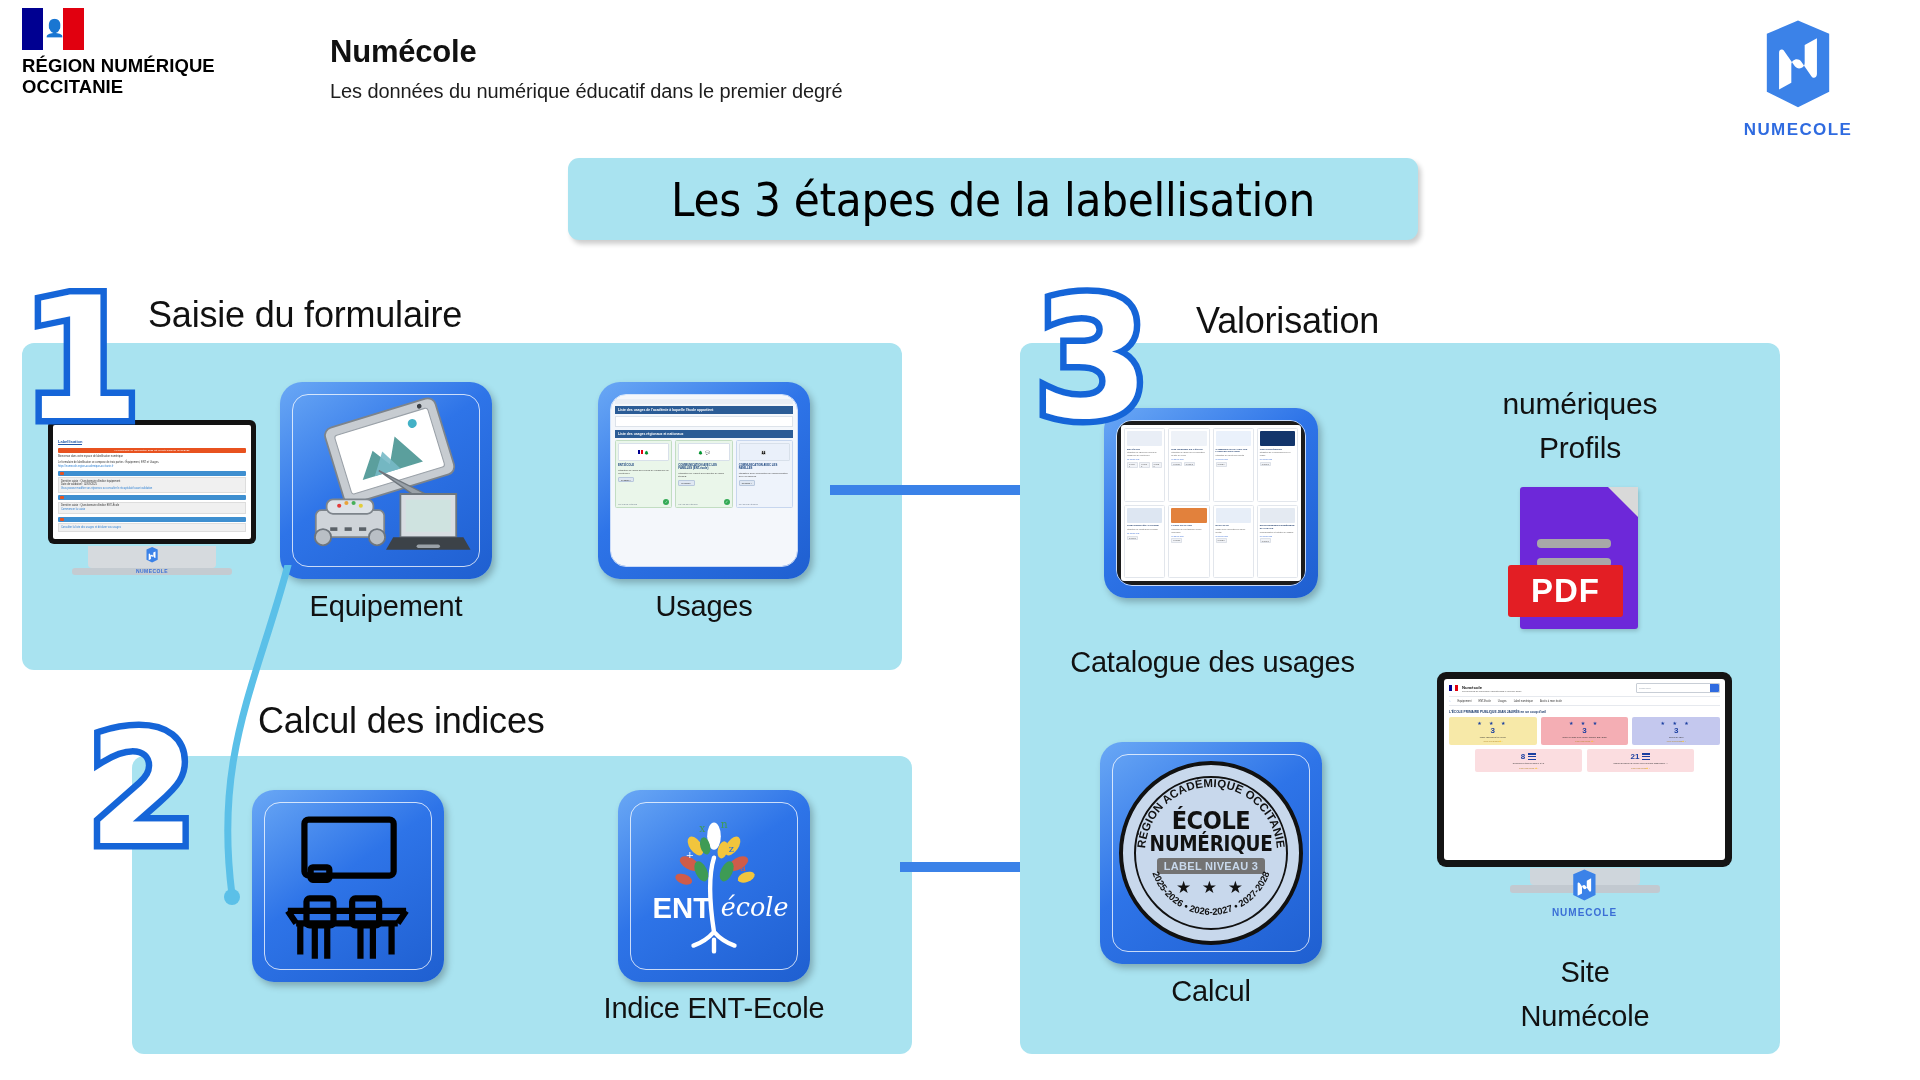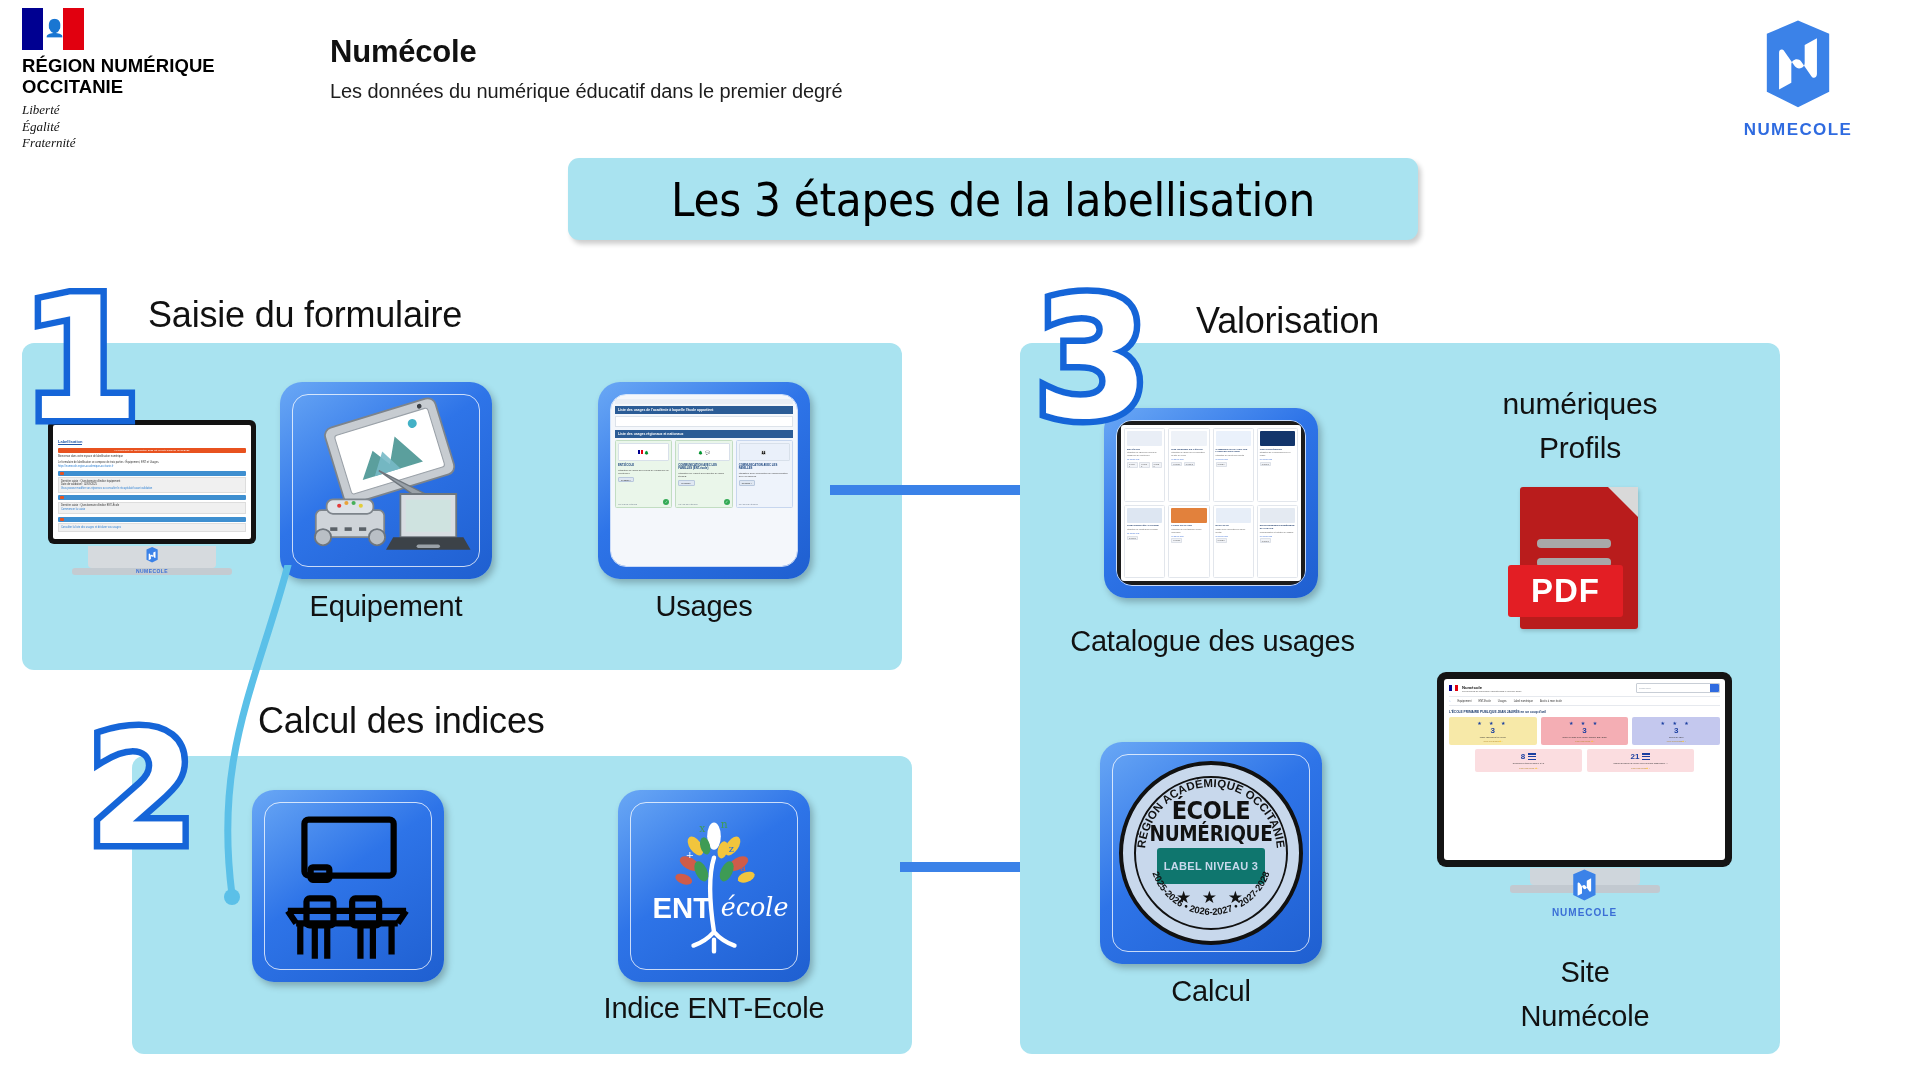--- a/index.html
+++ b/index.html
@@ -113,40 +113,40 @@
   .cat-c{background:#fff;border:.5px solid #e2e6ec;border-radius:1.5px;padding:2px;font-size:2.2px;overflow:hidden;}
   .cat-img{height:15px;border-radius:1px;margin-bottom:1.5px;}
   .cat-t{font-weight:bold;font-size:2.3px;color:#1b3a6b;line-height:2.9px;}
   .cat-d{font-size:2px;color:#666;line-height:2.6px;margin-top:1px;}
   .cat-l{font-size:2px;color:#3b6fd6;margin-top:1.5px;}
   .cat-tags{display:flex;gap:1.5px;margin-top:1.5px;}
   .cat-tag{background:#f1f3f7;border:.4px solid #dde1e8;font-size:1.7px;padding:.4px 1px;border-radius:.8px;color:#555;}
 
   
   .pdf{position:absolute;left:1520px;top:487px;width:118px;height:142px;}
-  .pdf-page{width:100%;height:100%;background:#b91c1c;border-radius:3px;position:relative;box-shadow:1px 2px 4px rgba(0,0,0,.18);}
+  .pdf-page{width:100%;height:100%;background:#6d28d9;border-radius:3px;position:relative;box-shadow:1px 2px 4px rgba(0,0,0,.18);}
   .pdf-fold{position:absolute;right:0;top:0;width:30px;height:30px;background:#d9d9d9;
      clip-path:polygon(0 0,100% 100%,100% 0);}
   .pdf-line{position:absolute;left:17px;height:9px;background:#a8a8a8;border-radius:4px;}
   .pdf-l1{top:52px;width:74px;}
   .pdf-l2{top:71px;width:74px;}
   .pdf-badge{position:absolute;left:-12px;bottom:12px;width:115px;height:52px;background:#E31E24;
      border-radius:3px;color:#fff;font-weight:bold;font-size:33px;letter-spacing:1px;
      display:flex;align-items:center;justify-content:center;}
 
   
   .seal{width:176px;height:176px;border-radius:50%;background:#C8D8EC;border:4px solid #111;
      position:relative;display:flex;flex-direction:column;align-items:center;justify-content:center;}
   .seal-ring{position:absolute;inset:11px;border-radius:50%;border:2.5px solid #111;}
   .seal-main{font-size:25px;font-weight:bold;color:#111;line-height:25px;letter-spacing:-.4px;
      font-family:"DejaVu Sans Condensed","Liberation Sans",sans-serif;}
   .seal-sub{font-size:20.5px;font-weight:bold;color:#111;line-height:22px;letter-spacing:-.3px;
      font-family:"DejaVu Sans Condensed","Liberation Sans",sans-serif;}
-  .seal-lvl{margin-top:3px;background:#0f766e;color:#C8D8EC;font-size:11px;font-weight:bold;
-     padding:12px 7px;border-radius:3px;letter-spacing:.3px;}
+  .seal-lvl{margin-top:3px;background:#737373;color:#C8D8EC;font-size:11px;font-weight:bold;
+     padding:2px 7px;border-radius:3px;letter-spacing:.3px;}
   .seal-stars{margin-top:3px;font-size:17px;color:#111;letter-spacing:3px;}
 
   
   .site{position:absolute;left:1437px;top:672px;width:295px;height:195px;}
   .site-bezel{width:100%;height:100%;background:#141414;border-radius:9px;padding:7px;box-sizing:border-box;}
   .site-in{width:100%;height:100%;background:#fff;border-radius:3px;padding:4px 5px;box-sizing:border-box;}
   .site-foot{width:110px;height:17px;margin:1px auto 0;background:#cfd6dc;border-radius:0 0 4px 4px;}
   .site-base{width:150px;height:8px;margin:0 auto;background:#c2c9d0;border-radius:3px;}
   .s-top{display:flex;align-items:center;gap:4px;}
   .s-brand{font-size:4.2px;font-weight:bold;color:#111;}
@@ -190,25 +190,20 @@
 
     <div class="marianne">
       <div class="flag-wrap">
         <i class="fb"></i>
           <i class="fw"></i>
           <i class="fr"></i>
         <div class="mar-face">👤</div>
       </div>
       <div class="ra-line">RÉGION NUMÉRIQUE</div>
       <div class="ra-line" style="margin-top:0">OCCITANIE</div>
-      <div class="devise">
-        <div>Liberté</div>
-        <div>Égalité</div>
-        <div>Fraternité</div>
-      </div>
     </div>
 
     <div class="brand">
       <div class="brand-title">Numécole</div>
       <div class="brand-sub">Les données du numérique éducatif dans le premier degré</div>
     </div>
 
     <div class="numecole-logo">
       <svg width="112" height="98" viewBox="0 0 100 88">
         <path d="M22 10 L50 -2 L78 10 L78 62 L50 76 L22 62 Z" fill="#3B82E8" transform="translate(0,6)"></path>
@@ -485,21 +480,21 @@
             <div class="cat-d">Programmation et initiation au codage</div>
             <div class="cat-l">en savoir plus</div>
             <div class="cat-tags">
               <span class="cat-tag">CYCLE 3</span>
             </div>
           </div>
         </div>
       </div>
     </div>
   </div>
-  <div class="card-label" style="left:1040px;top:625px;width:345px;">Catalogue des usages</div>
+  <div class="card-label" style="left:1040px;top:646px;width:345px;">Catalogue des usages</div>
 
   <div class="card-label" style="left:1460px;top:382px;width:240px;line-height:44px;font-size:30px;">
     <div>numériques</div>
     <div>Profils</div>
   </div>
   <div class="pdf">
     <div class="pdf-page">
       <div class="pdf-fold"></div>
       <div class="pdf-line pdf-l1"></div>
       <div class="pdf-line pdf-l2"></div>

